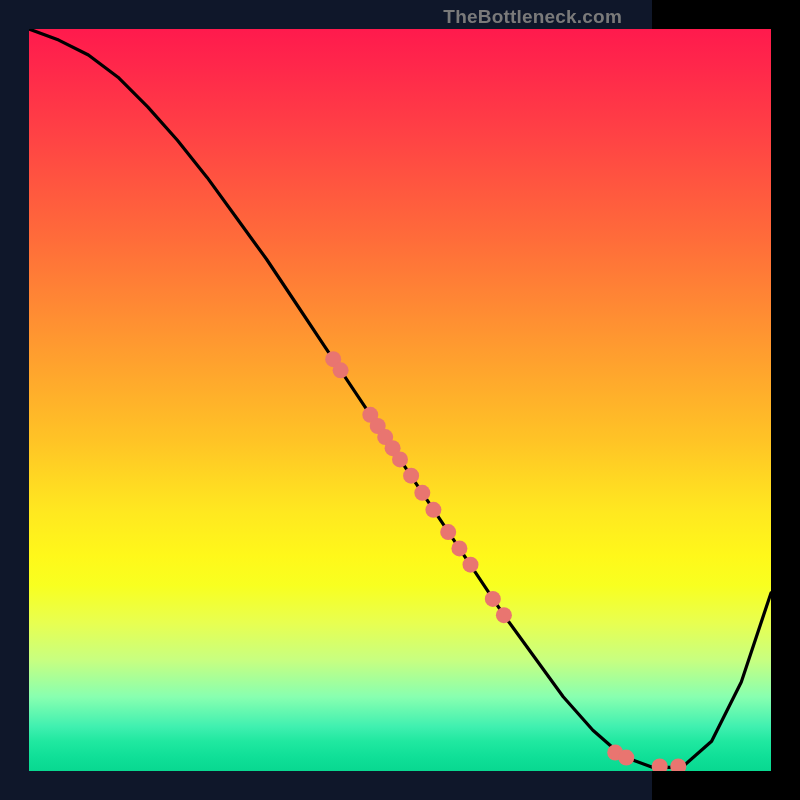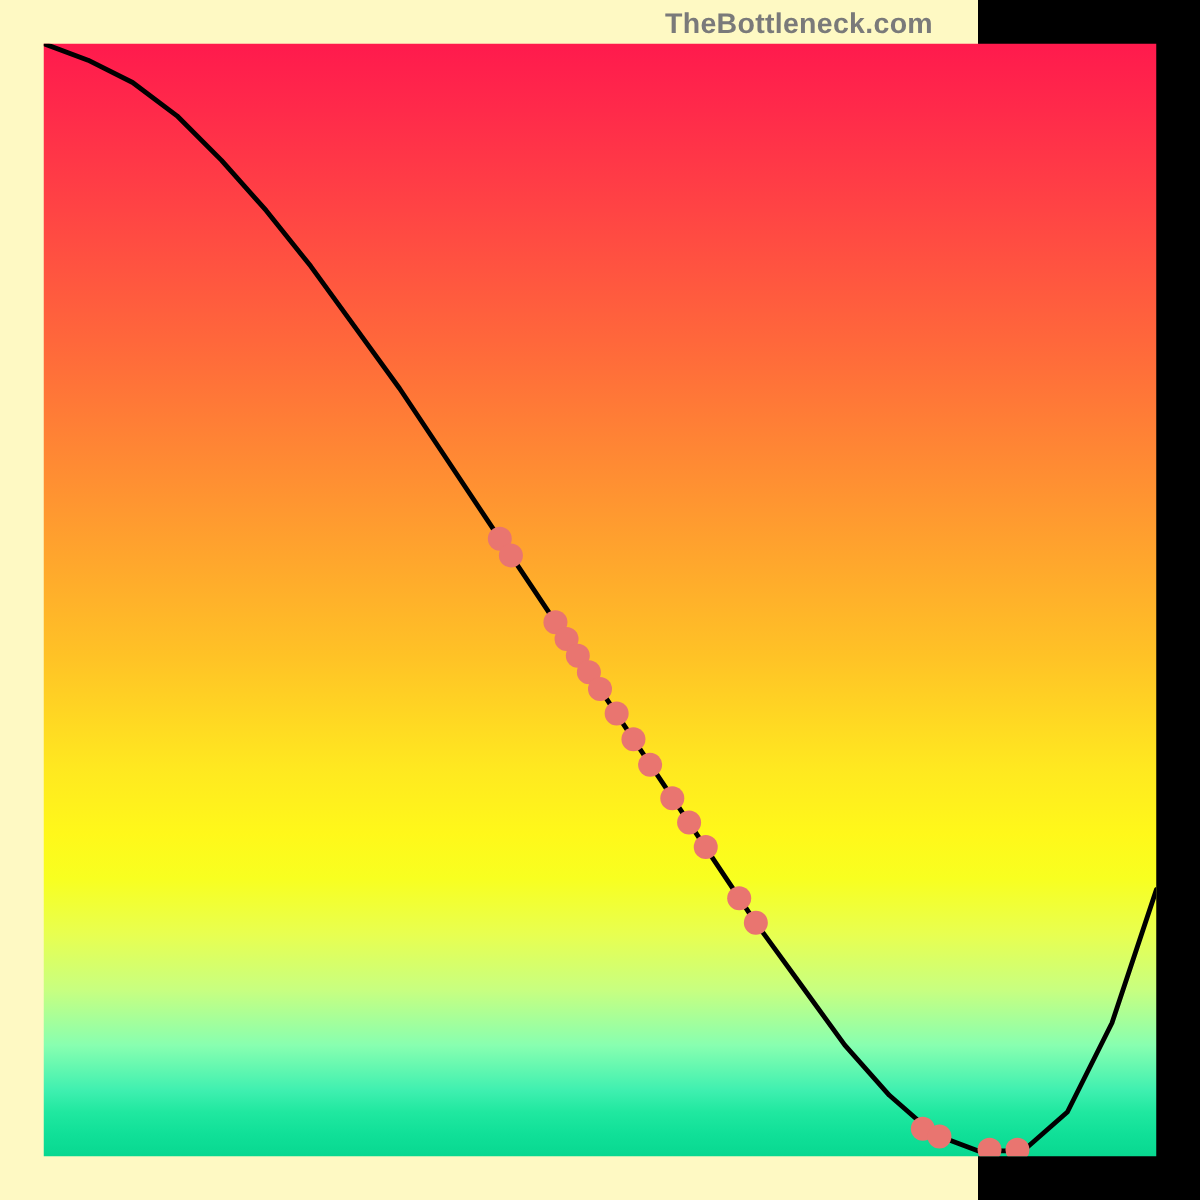--- a/index.html
+++ b/index.html
@@ -7,21 +7,21 @@
     padding: 0;
     width: 800px;
     height: 800px;
     background: #000;
     overflow: hidden;
   }
   .canvas {
     position: relative;
     width: 652px;
     height: 800px;
-    background: #fef9c3;
+    background: #0f172a;
   }
   .plot-area {
     position: absolute;
     left: 29px;
     top: 29px;
     width: 742px;
     height: 742px;
     overflow: hidden;
   }
   .gradient-bg {

